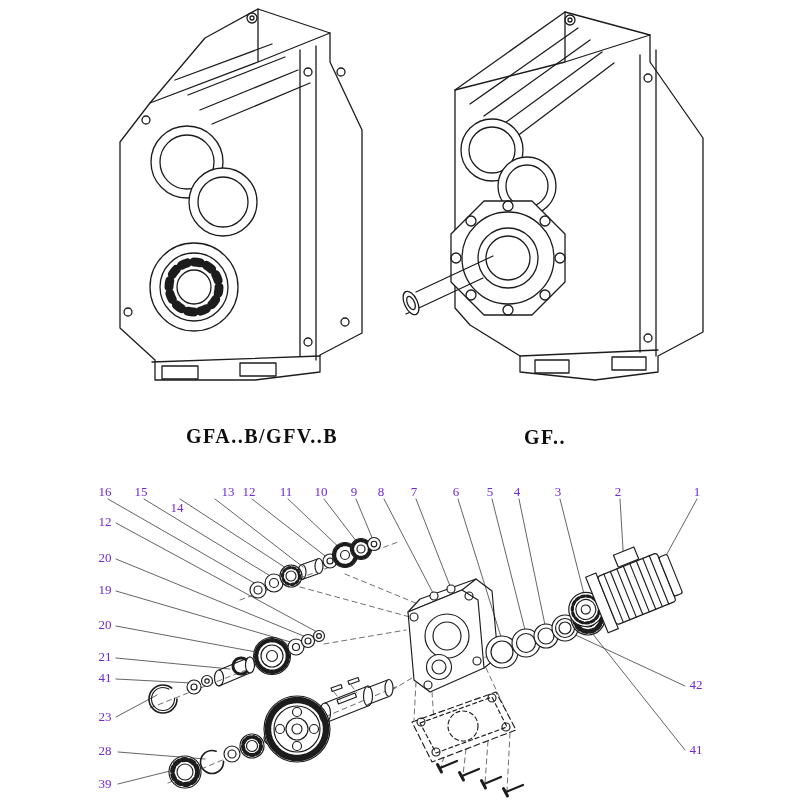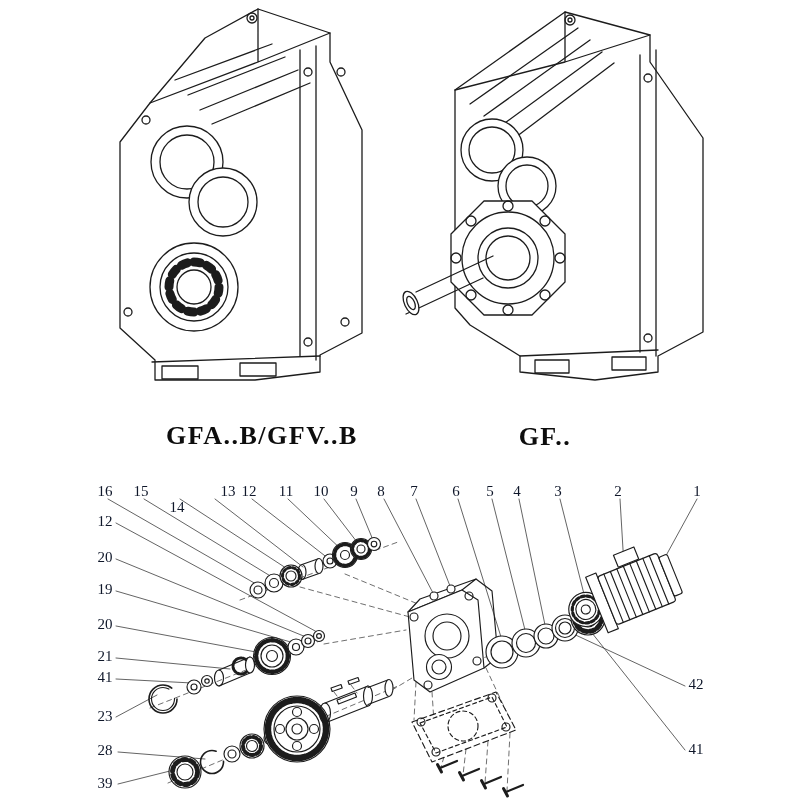--- a/index.html
+++ b/index.html
@@ -1,23 +1,23 @@
 <!DOCTYPE html>
 <html><head>
 <meta charset="utf-8">
 <style>
   html,body{margin:0;padding:0;background:#ffffff}
   .page{position:relative;width:800px;height:800px;background:#ffffff;overflow:hidden;
         font-family:"Liberation Serif",serif}
   .art{position:absolute;left:0;top:0}
   .art *{fill:none;stroke-linecap:round;stroke-linejoin:round}
   .art .w{fill:#ffffff}
-  .label{position:absolute;transform:translate(-50%,-50%);font-weight:700;font-size:26px;
+  .label{position:absolute;transform:translate(-50%,-50%);font-weight:700;font-size:20px;
          letter-spacing:1.5px;color:#0d0d0d;white-space:nowrap}
-  .co{position:absolute;transform:translate(-50%,-50%);font-size:15px;color:#0f172a;
+  .co{position:absolute;transform:translate(-50%,-50%);font-size:13px;color:#6d28d9;
       line-height:1}
 </style>
 </head>
 <body>
 
 <div class="page">
 
   <svg class="art" width="800" height="800" viewBox="0 0 800 800">
 
     <g stroke="#1c1c1c" stroke-width="1.3">

